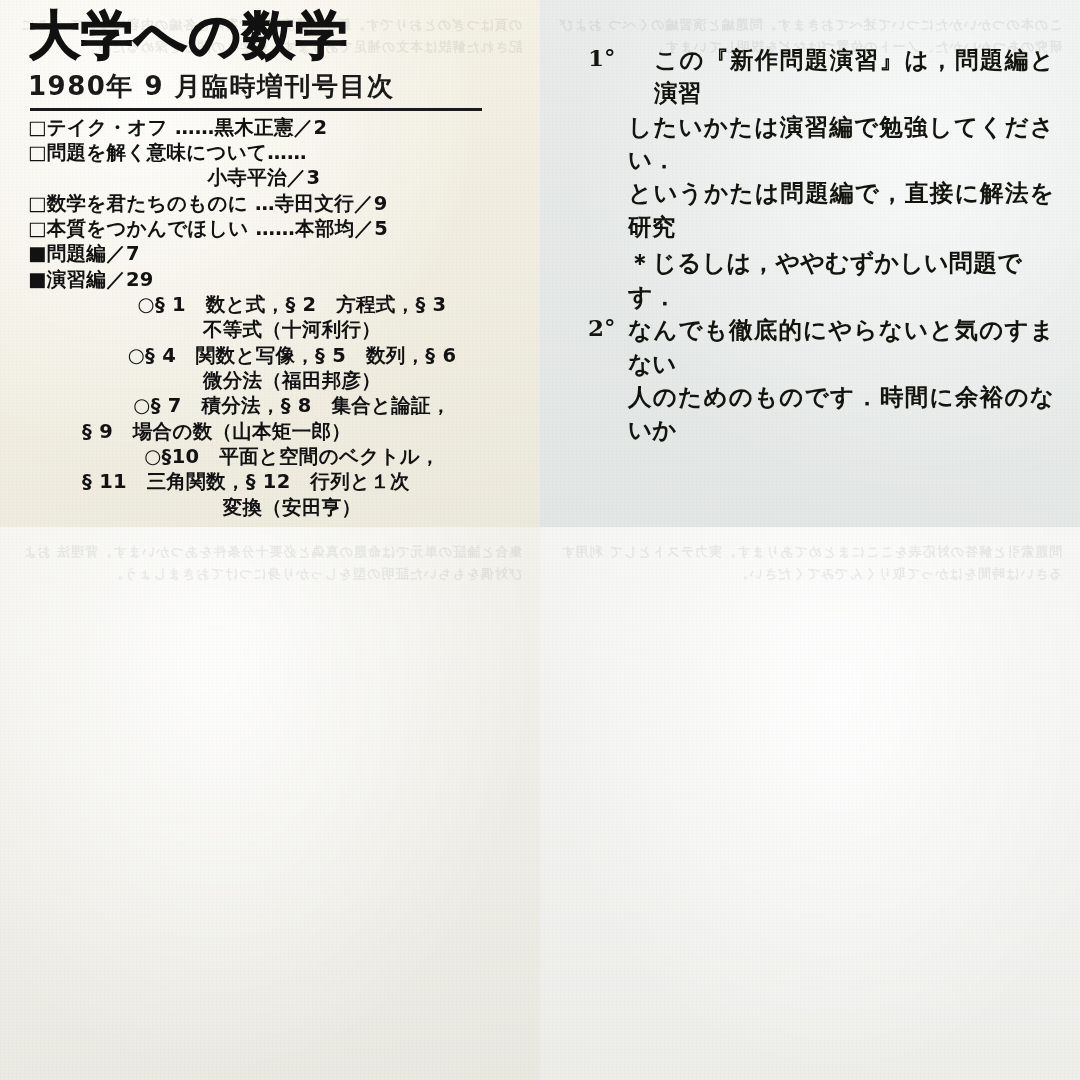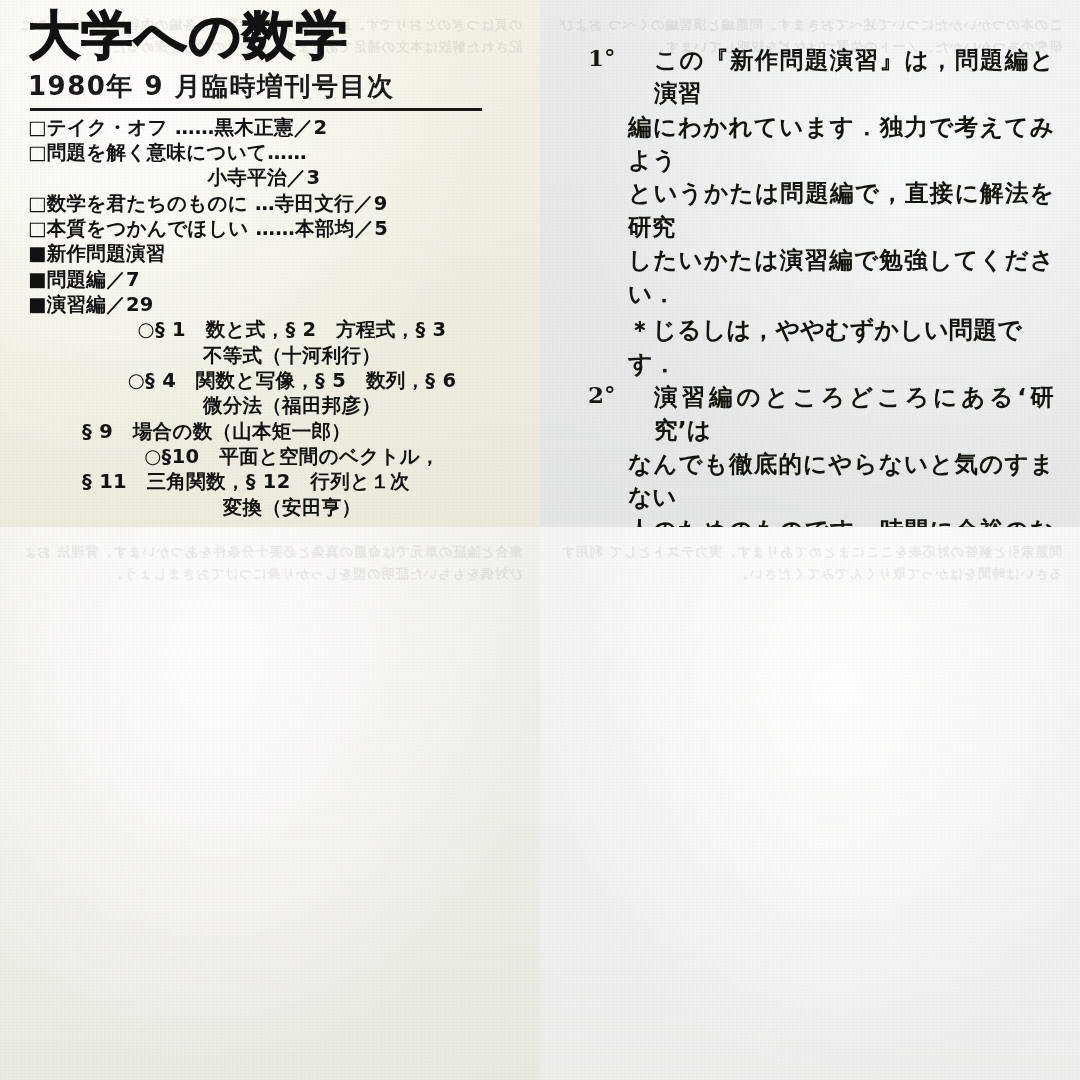--- a/index.html
+++ b/index.html
@@ -119,27 +119,27 @@
     <div class="tl-inner">
       <div class="mag-title">大学への数学</div>
       <div class="issue-line">1980年 9 月臨時増刊号目次</div>
       <div class="rule-thick"></div>
       <div class="toc">
         <div><span>□</span><span>テイク・オフ ……黒木正憲／2</span></div>
         <div><span>□</span><span>問題を解く意味について……</span></div>
         <div class="right"><span>小寺平治／3</span></div>
         <div><span>□</span><span>数学を君たちのものに …寺田文行／9</span></div>
         <div><span>□</span><span>本質をつかんでほしい ……本部均／5</span></div>
-        <div><span>■</span><span>新作問題演習</span></div>
         <div><span>■</span><span>問題編／7</span></div>
         <div><span>■</span><span>演習編／29</span></div>
         <div class="ind1"><span>○</span><span>§ 1　数と式，§ 2　方程式，§ 3</span></div>
         <div class="ind1"><span>不等式（十河利行）</span></div>
         <div class="ind1"><span>○</span><span>§ 4　関数と写像，§ 5　数列，§ 6</span></div>
         <div class="ind1"><span>微分法（福田邦彦）</span></div>
+        <div class="ind1"><span>○</span><span>§ 7　積分法，§ 8　集合と論証，</span></div>
         <div class="ind2"><span>§ 9　場合の数（山本矩一郎）</span></div>
         <div class="ind1"><span>○</span><span>§10　平面と空間のベクトル，</span></div>
         <div class="ind2"><span>§ 11　三角関数，§ 12　行列と１次</span></div>
         <div class="ind1"><span>変換（安田亨）</span></div>
 
       </div>
 
     </div>
   </div>
 
@@ -148,31 +148,29 @@
       この本のつかいかたについて述べておきます。問題編と演習編のくべつ
       および研究のあつかいかた、ノートの位置づけなどを説明しています。
     </div>
     <div class="grain"></div>
     <div class="tr-inner">
 
       <div class="pref-item">
         <div class="pref-num">1°</div>
         <div class="pref-body">
           <div class="lead">この『新作問題演習』は，問題編と演習</div>
-          <div>編にわかれています．独力で考えてみよう</div>
+          <div>したいかたは演習編で勉強してください．</div>
           <div>というかたは問題編で，直接に解法を研究</div>
-          <div>したいかたは演習編で勉強してください．</div>
         </div>
       </div>
       <div class="pref-note">＊じるしは，ややむずかしい問題です．</div>
 
       <div class="pref-item">
         <div class="pref-num">2°</div>
         <div class="pref-body">
-          <div class="lead">演習編のところどころにある‘研究’は</div>
           <div>なんでも徹底的にやらないと気のすまない</div>
           <div>人のためのものです．時間に余裕のないか</div>
 
         </div>
       </div>
 
     </div>
   </div>
 
   <div class="quad q-bl">

